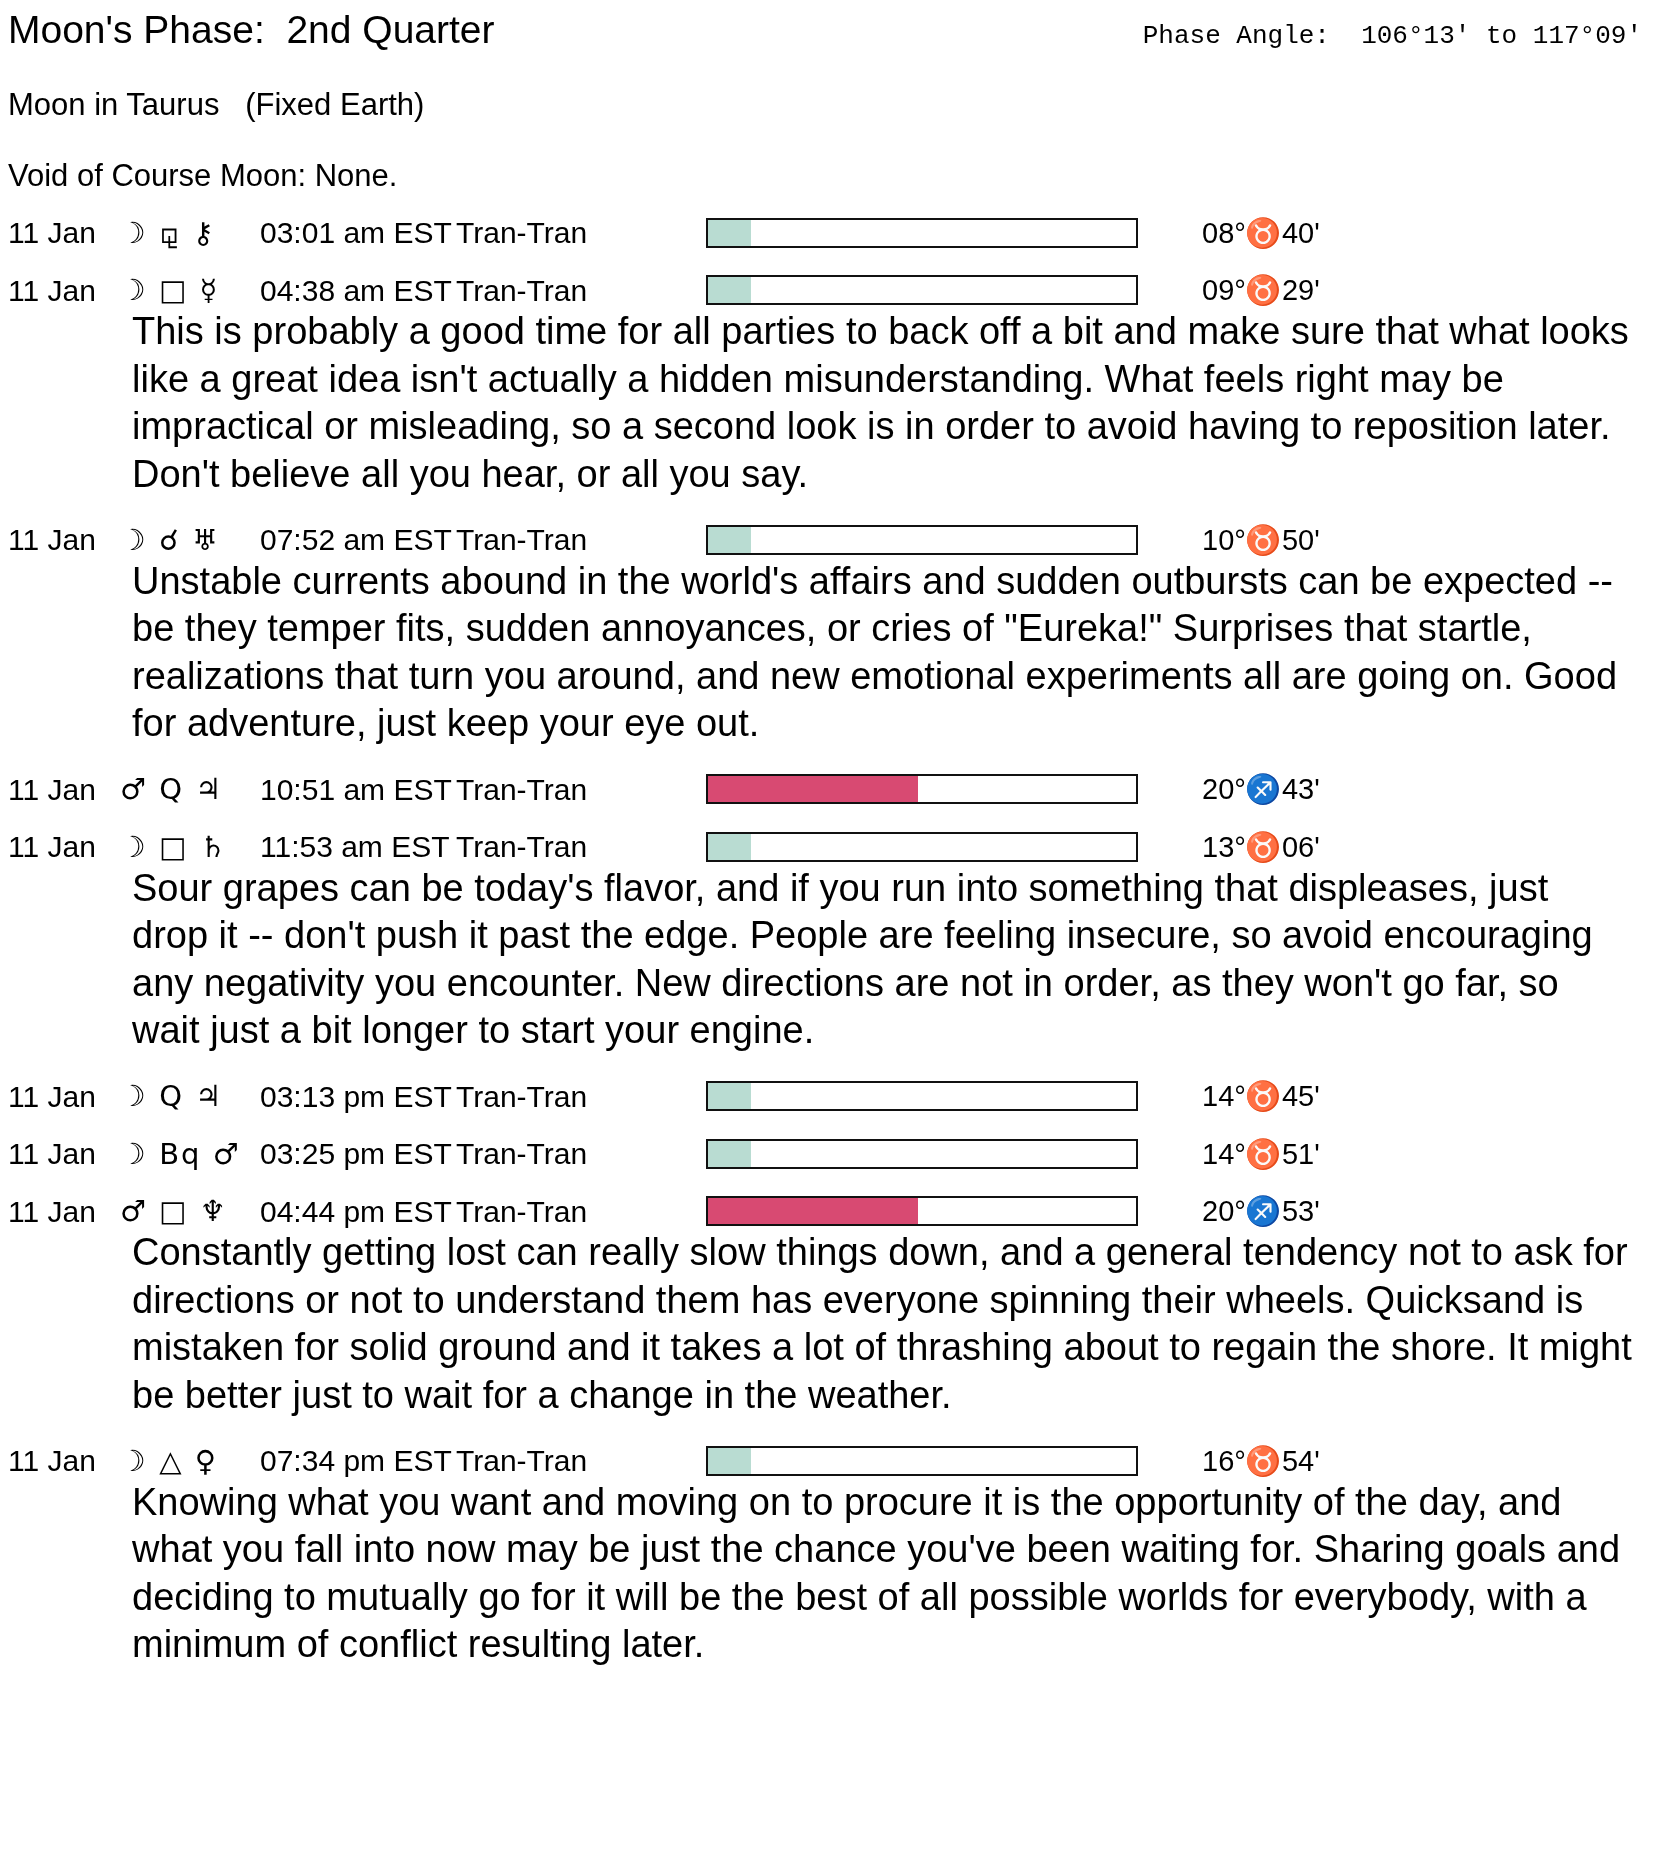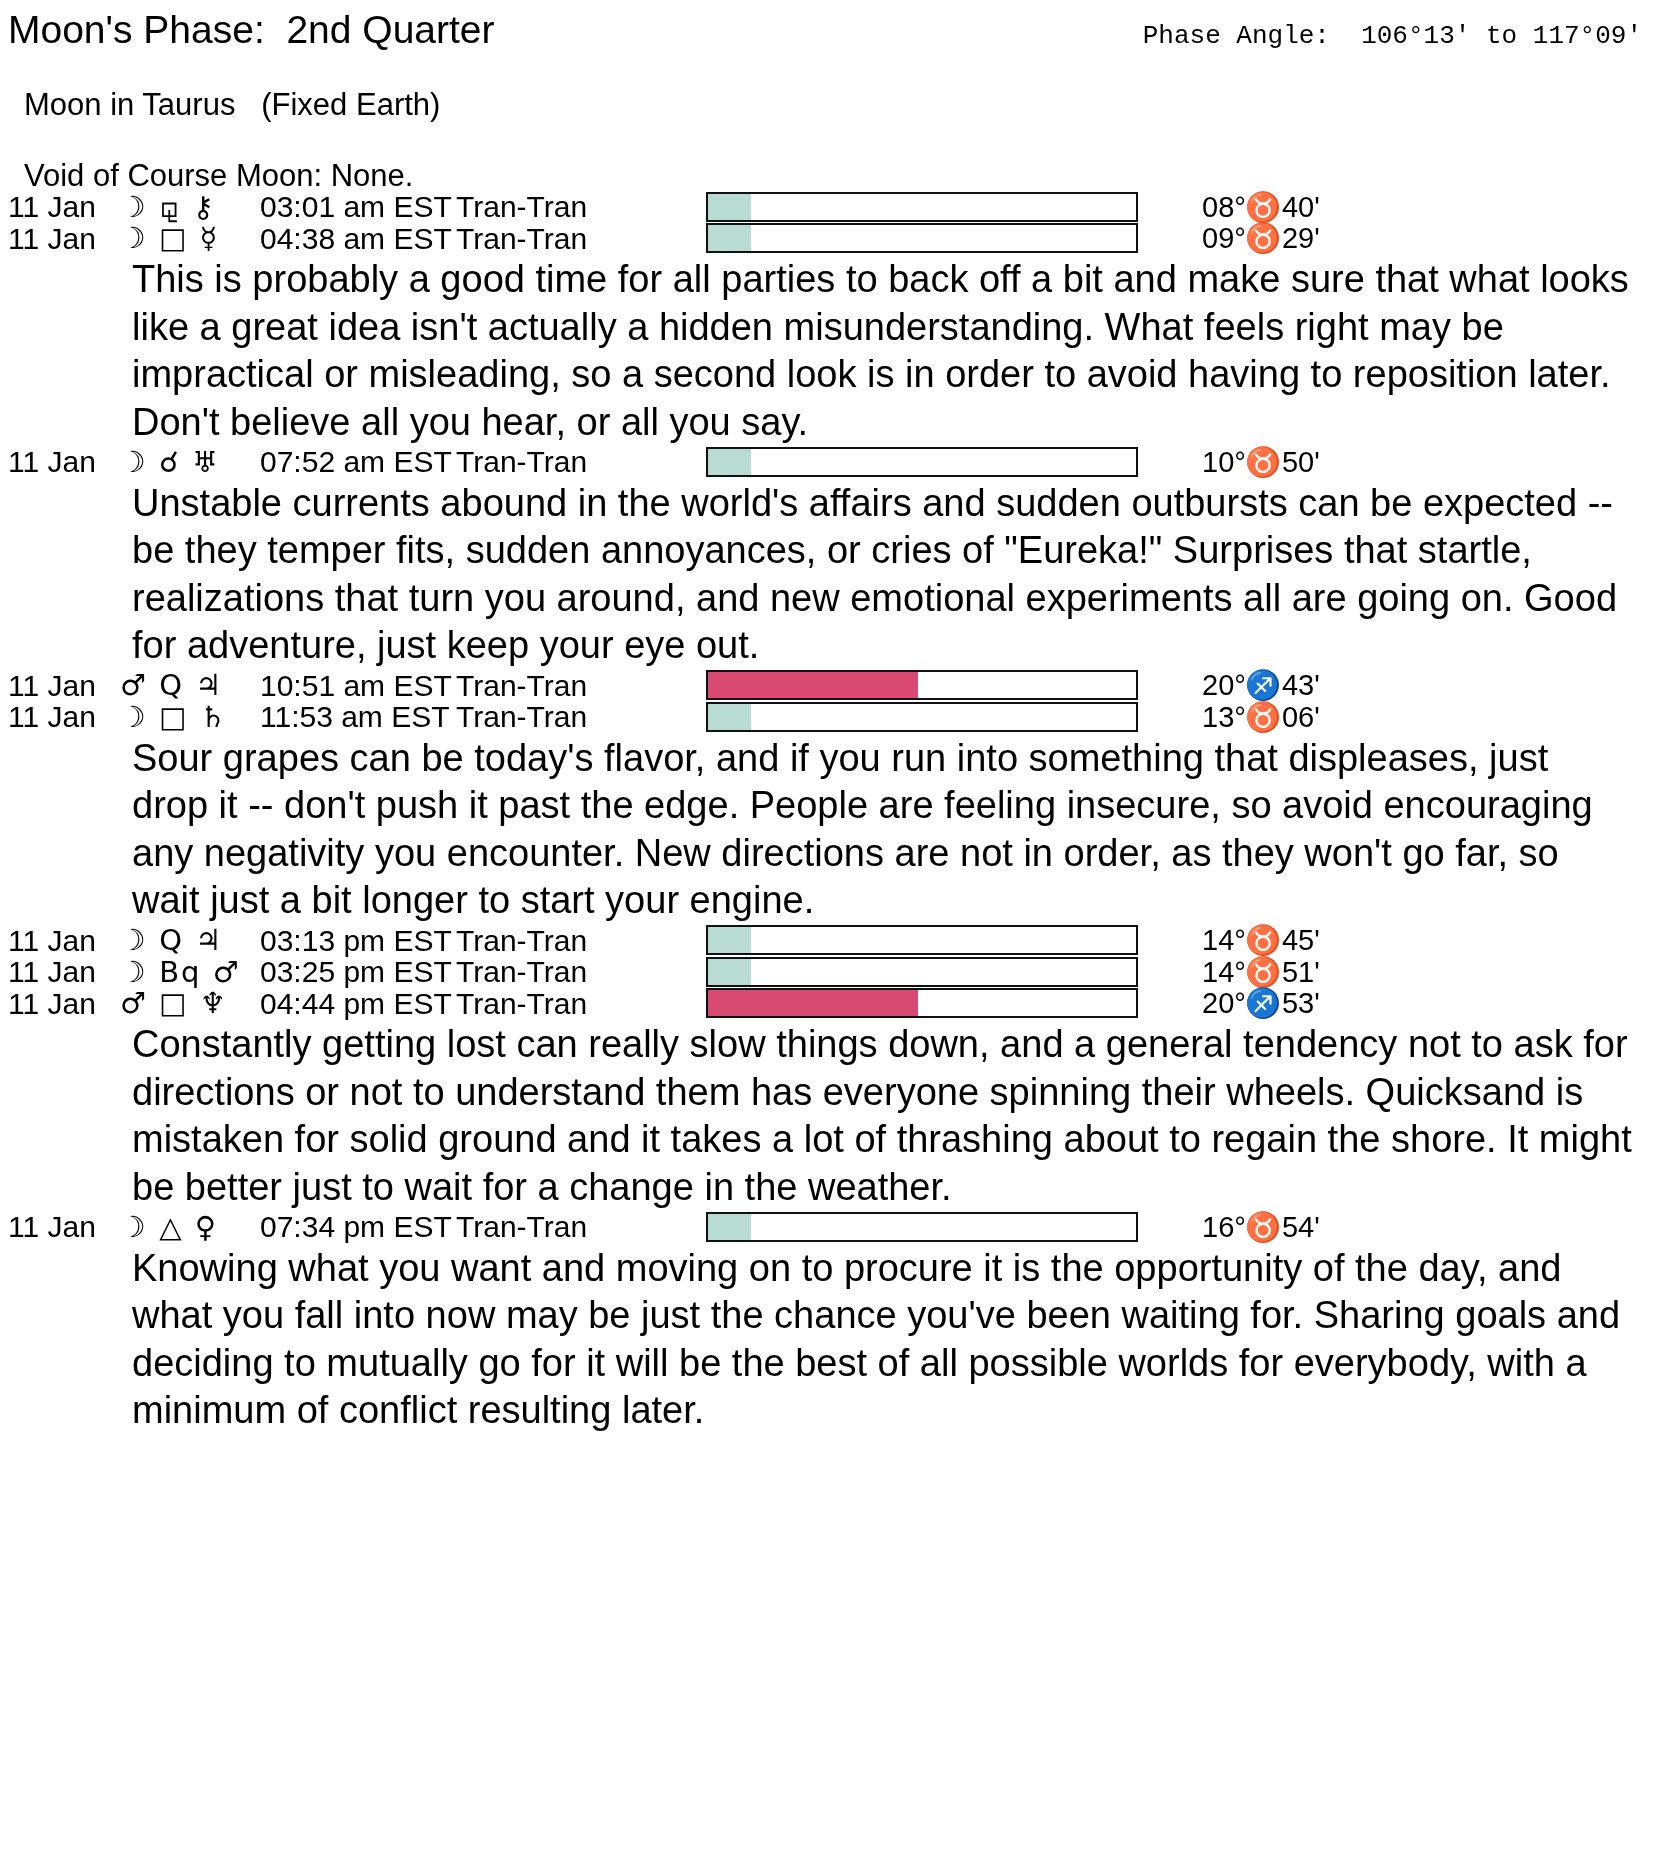--- a/index.html
+++ b/index.html
@@ -37,35 +37,35 @@
     line-height: 1.0;
     white-space: pre;
     padding-right: 6px;
     font-family: Liberation Mono, monospace;
   }
   .hdr-line {
     font-size: 31px;
     line-height: 1.0;
     white-space: pre;
     margin-top: 40px;
-    margin-left: 16px;
   }
 
   
   .aspects-title {
     text-align: center;
     font-size: 30px;
     margin-top: 102px;
     margin-bottom: 0;
     white-space: pre;
     padding-right: 420px;
   }
 
   
   .aspect {
+    margin-top: 26px;
   }
   .aspect-line {
     display: flex;
     align-items: center;
     font-size: 30px;
     line-height: 1.05;
     white-space: pre;
   }
   .a-date {
     width: 112px;

